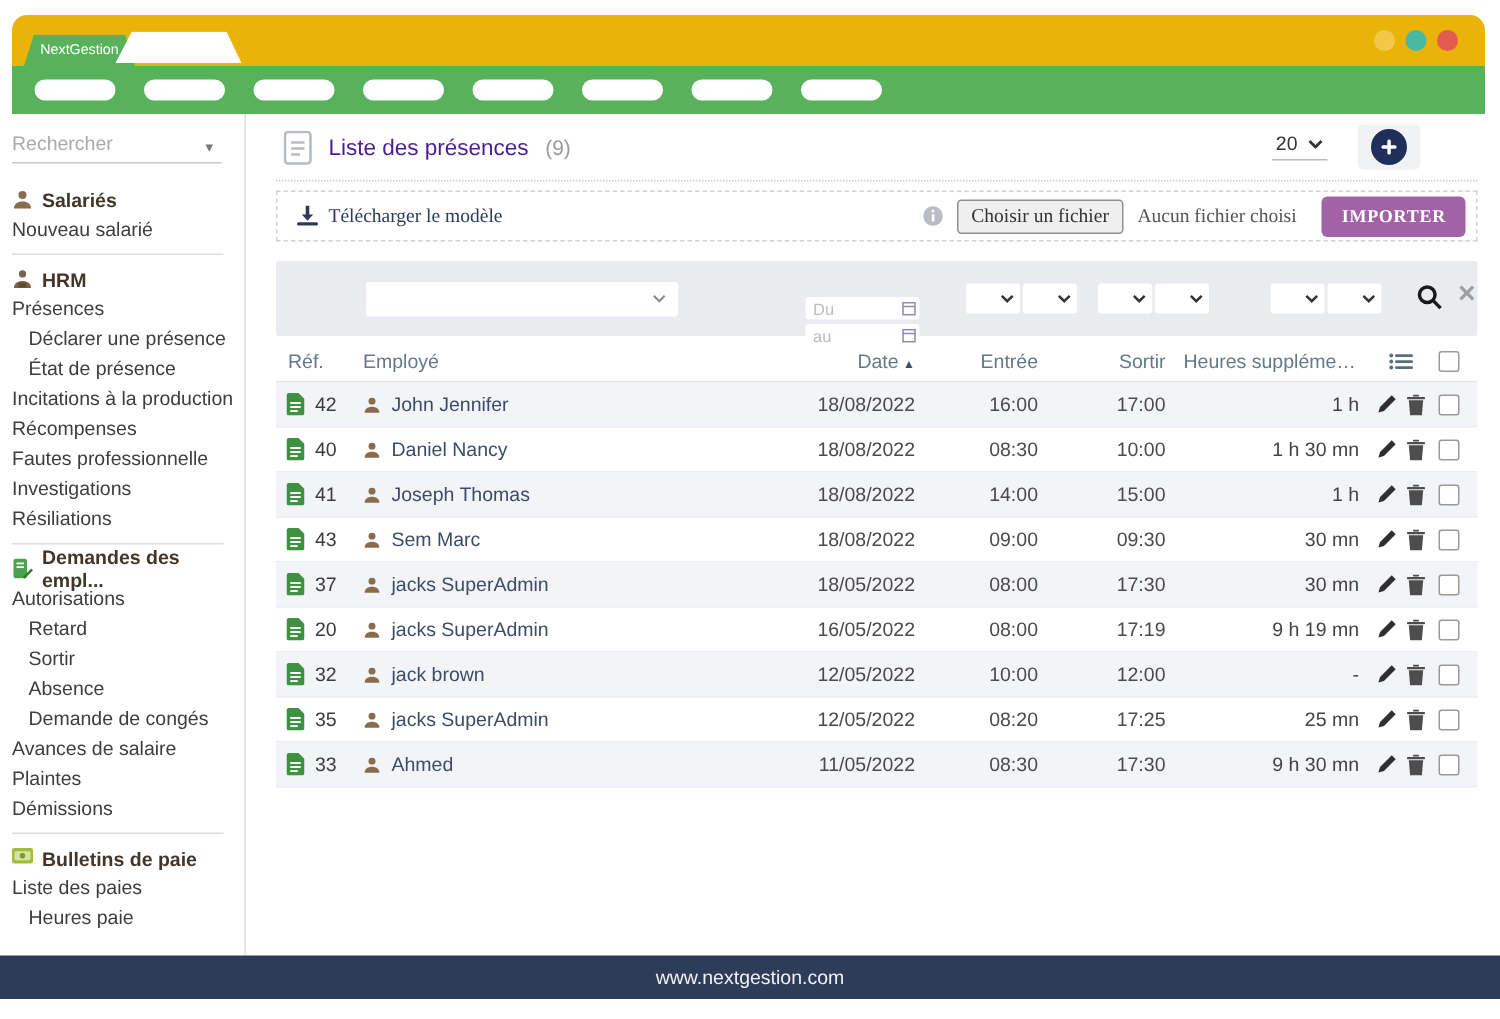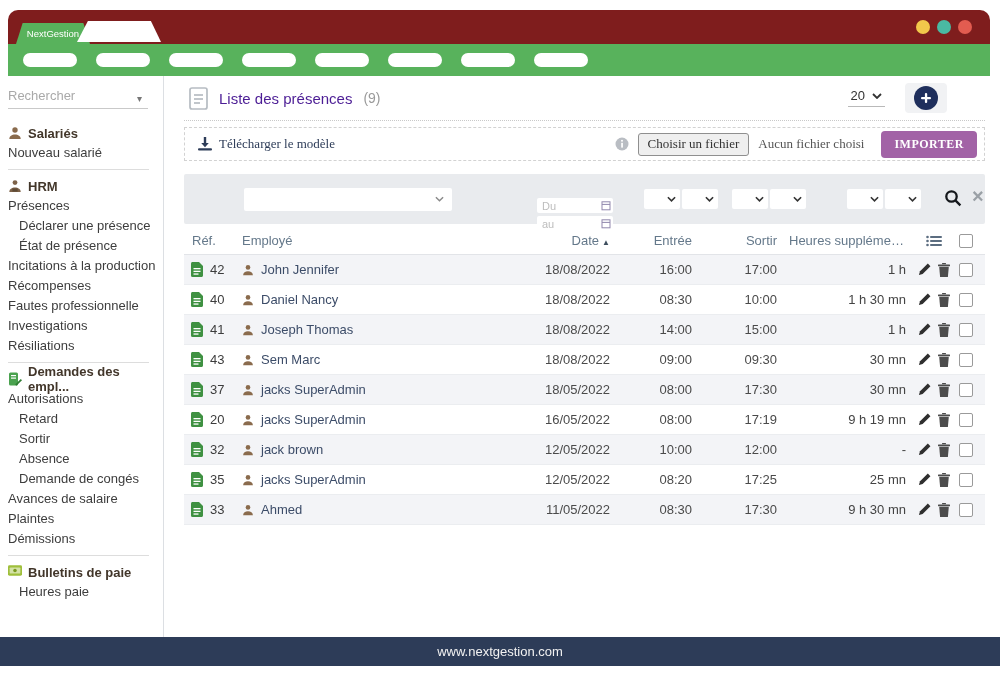--- a/index.html
+++ b/index.html
@@ -1,19 +1,19 @@
 <!DOCTYPE html>
 <html><head>
 <meta charset="utf-8">
 <style>
   html,body{margin:0;padding:0;background:#fff;}
   .stage{position:relative;width:1000px;height:679px;background:#fff;overflow:hidden;
          font-family:"Liberation Sans","DejaVu Sans",sans-serif;font-size:13px;color:#3c3c3c;}
   
-  .titlebar{position:absolute;left:8px;right:10px;top:10px;height:34px;background:#7f1d1d;
+  .titlebar{position:absolute;left:8px;right:10px;top:10px;height:34px;background:#eab308;
             border-radius:10px 10px 0 0;}
   .brand-tab{position:absolute;left:8px;bottom:0;width:74px;height:21px;background:#58b25c;
              clip-path:polygon(9% 0,91% 0,100% 100%,0 100%);display:flex;align-items:center;justify-content:center;
              color:#fff;font-size:9.5px;}
   .ghost-tab{position:absolute;left:69px;bottom:2px;width:84px;height:21px;background:#fff;
              clip-path:polygon(13% 0,88% 0,100% 100%,0 100%);}
   .traffic{position:absolute;right:18px;top:10px;display:flex;gap:7px;}
   .dot{width:14px;height:14px;border-radius:50%;display:inline-block;}
   .navbar{position:absolute;left:8px;right:10px;top:44px;height:32px;background:#58b25c;
           display:flex;align-items:center;gap:19px;padding-left:15px;box-sizing:border-box;}
@@ -183,20 +183,21 @@
           <div class="side-head">
             <span class="side-ico">
               <svg width="15" height="11" viewBox="0 0 15 11">
                 <rect width="15" height="11" rx="1.5" fill="#9fbf3b"></rect>
                 <rect x="1.8" y="2.2" width="11.4" height="6.6" rx="1" fill="#fff" opacity=".55"></rect>
                 <circle cx="7.5" cy="5.5" r="1.9" fill="#7a9a20"></circle>
               </svg>
             </span>
             <span>Bulletins de paie</span>
           </div>
+          <div class="side-item">Liste des paies</div>
           <div class="side-item ind">Heures paie</div>
         </div>
     </aside>
 
     <section class="content">
       <div class="page-head">
         <span class="doc-ico">
           <svg width="19" height="23" viewBox="0 0 19 23" fill="none" stroke="#b6bcc2" stroke-width="1.7">
             <rect x="1" y="1" width="17" height="21" rx="2"></rect>
             <line x1="5" y1="8" x2="14" y2="8"></line>

